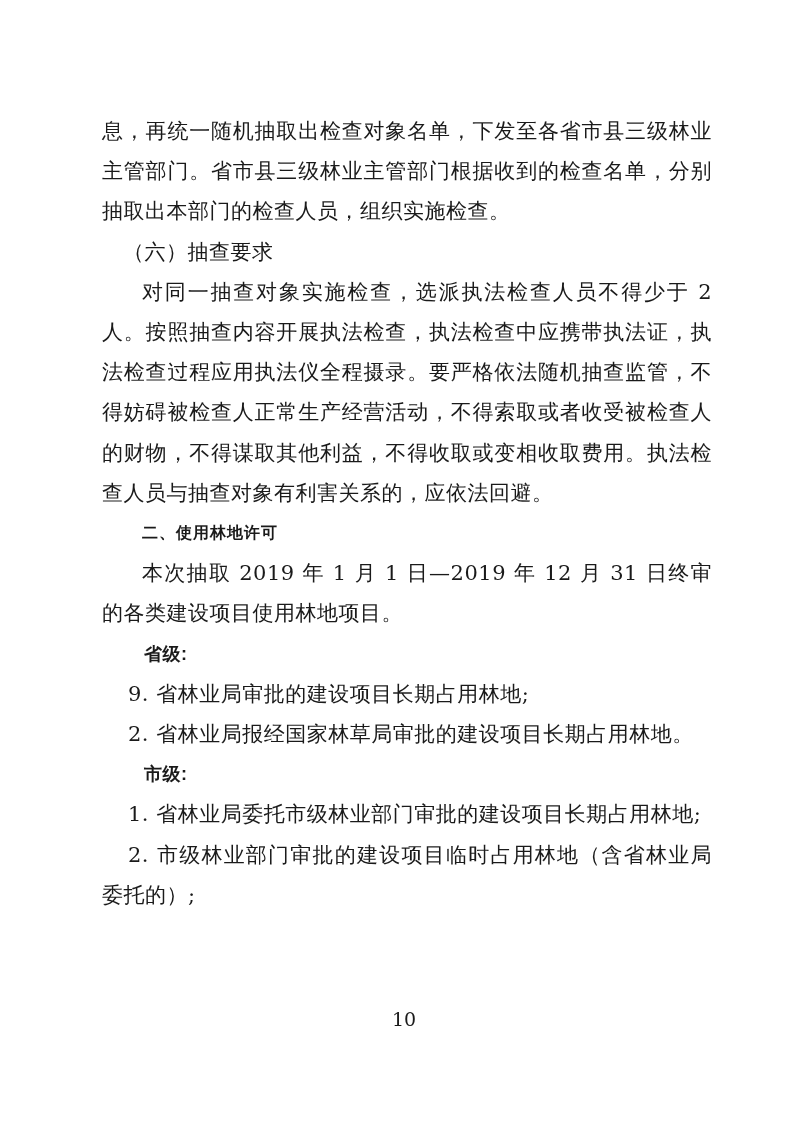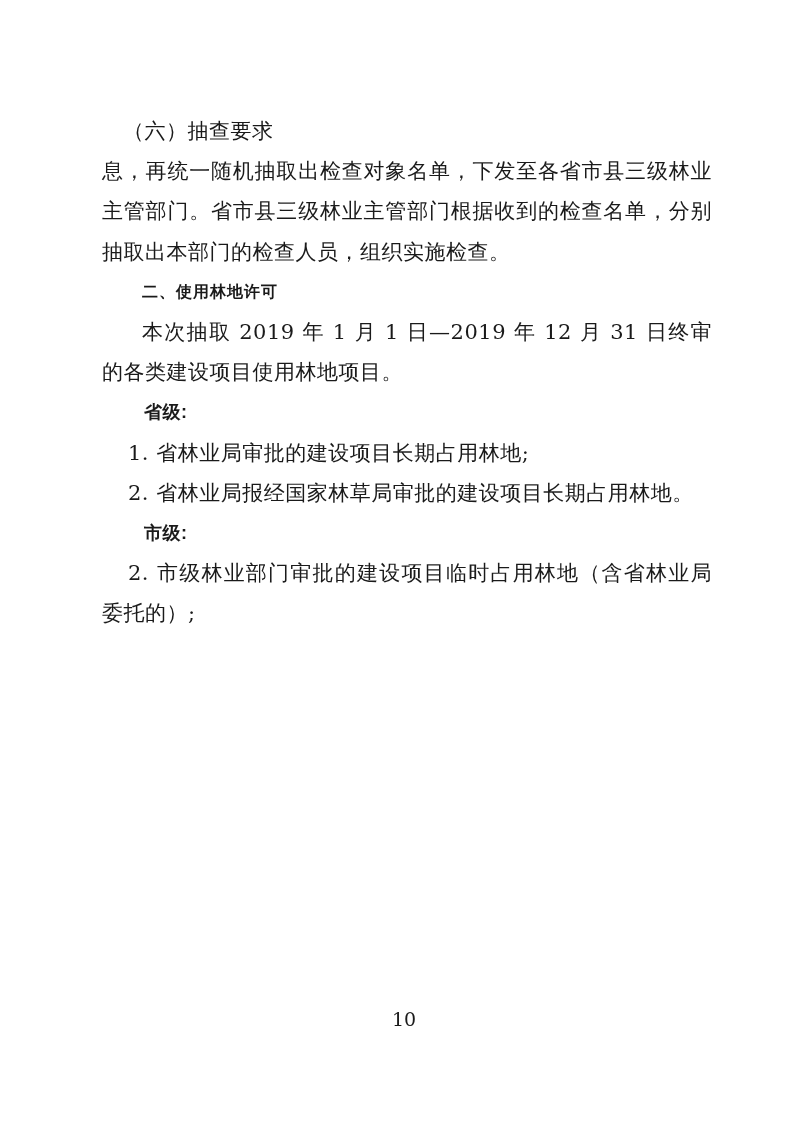--- a/index.html
+++ b/index.html
@@ -64,24 +64,26 @@
       font-size: 19px;
       font-family: "DejaVu Serif", "Liberation Serif", serif;
       color: #1a1a1a;
     }
   </style>
 </head>
 <body>
 
 <div class="page">
   <div class="content">
+    <p class="blk para">息，再统一随机抽取出检查对象名单，下发至各省市县三级林业主管部门。省市县三级林业主管部门根据收到的检查名单，分别抽取出本部门的检查人员，组织实施检查。</p>
     <p class="blk sub">（六）抽查要求</p>
-    <p class="blk para">息，再统一随机抽取出检查对象名单，下发至各省市县三级林业主管部门。省市县三级林业主管部门根据收到的检查名单，分别抽取出本部门的检查人员，组织实施检查。</p>
+    <p class="blk para indent">对同一抽查对象实施检查，选派执法检查人员不得少于 2 人。按照抽查内容开展执法检查，执法检查中应携带执法证，执法检查过程应用执法仪全程摄录。要严格依法随机抽查监管，不得妨碍被检查人正常生产经营活动，不得索取或者收受被检查人的财物，不得谋取其他利益，不得收取或变相收取费用。执法检查人员与抽查对象有利害关系的，应依法回避。</p>
     <p class="blk h2">二、使用林地许可</p>
     <p class="blk para indent">本次抽取 2019 年 1 月 1 日—2019 年 12 月 31 日终审的各类建设项目使用林地项目。</p>
     <p class="blk label">省级:</p>
-    <p class="blk li">1. 省林业局审批的建设项目长期占用林地;</p>
+    <p class="blk li">9. 省林业局审批的建设项目长期占用林地;</p>
     <p class="blk li">2. 省林业局报经国家林草局审批的建设项目长期占用林地。</p>
     <p class="blk label">市级:</p>
+    <p class="blk li">1. 省林业局委托市级林业部门审批的建设项目长期占用林地;</p>
     <p class="blk li">2. 市级林业部门审批的建设项目临时占用林地（含省林业局委托的）;</p>
   </div>
   <div class="pagenum">10</div>
 </div>
 
 </body></html>

